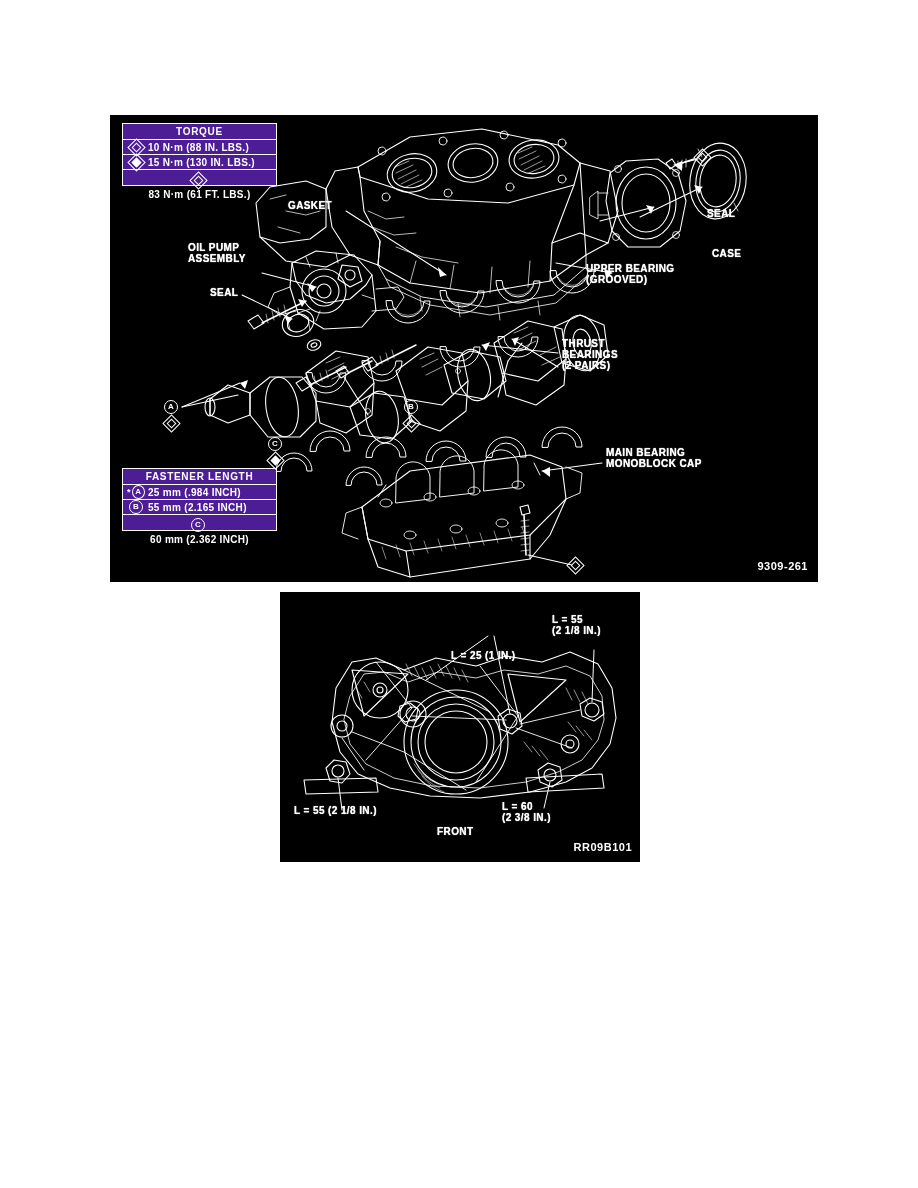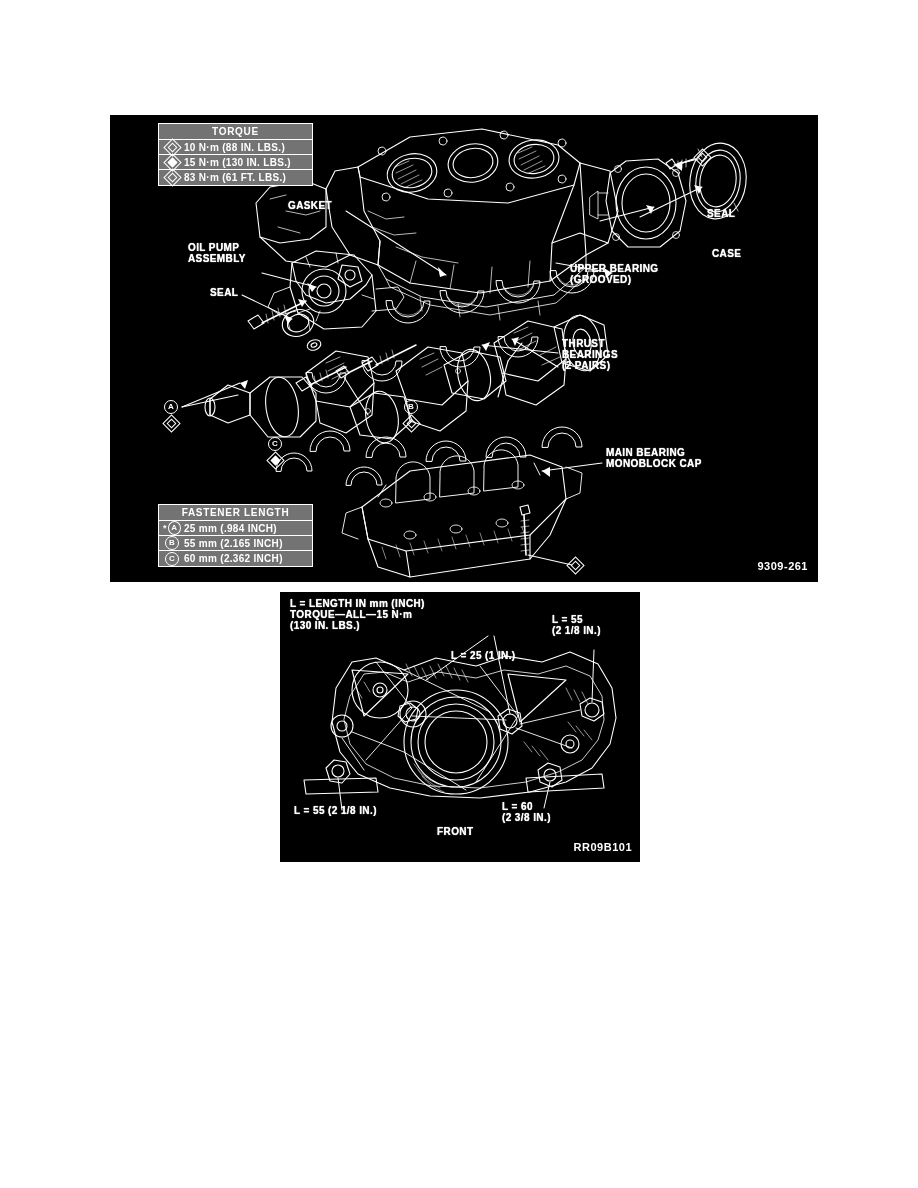--- a/index.html
+++ b/index.html
@@ -55,23 +55,22 @@
     line-height: 11px;
     white-space: pre;
     text-shadow: 0 0 1px #fff;
   }
   .fig-text.center { text-align: left; }
 
   
   .spec-table {
     position: absolute;
     border: 1px solid #ffffff;
-    background: #737373;
+    background: #4c1d95;
     box-sizing: border-box;
-    margin-left: 36px;
   }
   .spec-table .st-title {
     color: #ffffff;
     font-size: 10px;
     font-weight: bold;
     text-align: center;
     letter-spacing: 0.7px;
     padding: 2px 4px 2px 4px;
     border-bottom: 1px solid #ffffff;
     white-space: nowrap;
@@ -82,21 +81,21 @@
     color: #ffffff;
     font-size: 10px;
     font-weight: bold;
     letter-spacing: 0.3px;
     padding: 1px 4px;
     border-bottom: 1px solid #ffffff;
     white-space: nowrap;
     height: 15px;
     box-sizing: border-box;
   }
-  .spec-table .st-row:last-child { border-bottom: none; }
+  .spec-table .st-row:last-child { border-bottom: none; flex-direction: column; }
   .spec-table .st-sym {
     display: inline-flex;
     align-items: center;
     justify-content: center;
     width: 18px;
     flex: 0 0 18px;
     margin-right: 3px;
   }
   .spec-table .st-val { flex: 1 1 auto; }
 
@@ -545,21 +544,21 @@
       <div class="st-row">
         <span class="st-sym">
           <span class="diamond">
               <span class="inner"></span>
             </span>
         </span>
         <span class="st-val">83 N·m (61 FT. LBS.)</span>
       </div>
     </div>
 
-    <div class="spec-table" id="fastener-table" style="left:12px; top:389px; width:155px;">
+    <div class="spec-table" id="fastener-table" style="left:12px; top:353px; width:155px;">
       <div class="st-title">FASTENER LENGTH</div>
       <div class="st-row">
         <span class="st-sym">
           <span class="star">*</span>
           <span class="circ">A</span>
         </span>
         <span class="st-val">25 mm (.984 INCH)</span>
       </div>
       <div class="st-row">
         <span class="st-sym">
@@ -579,21 +578,21 @@
 
     <div class="fig-text center" style="left:78px; top:127px; width:90px;">OIL PUMP
 ASSEMBLY</div>
 
     <div class="fig-text" style="left:100px; top:172px;">SEAL</div>
 
     <div class="fig-text" style="left:597px; top:93px;">SEAL</div>
 
     <div class="fig-text" style="left:557px; top:133px;padding-left:45px;">CASE</div>
 
-    <div class="fig-text" style="left:460px; top:148px;">UPPER BEARING
+    <div class="fig-text" style="left:476px; top:148px;">UPPER BEARING
 (GROOVED)</div>
 
     <div class="fig-text" style="left:452px; top:223px;">THRUST
 BEARINGS
 (2 PAIRS)</div>
 
     <div class="fig-text" style="left:496px; top:332px;">MAIN BEARING
 MONOBLOCK CAP</div>
 
     <div class="callout" style="left:54px; top:285px;">
@@ -744,23 +743,20 @@
 
           <path d="M314 58 L312 110"></path>
 
           <path d="M62 218 L58 186"></path>
 
           <path d="M264 216 L270 190"></path>
         </g>
       </g>
     </svg>
 
-    <div class="fig-text center" style="left:10px; top:6px; width:200px;">L = LENGTH IN mm (INCH)
-TORQUE—ALL—15 N·m
-(130 IN. LBS.)</div>
 
     <div class="fig-text center" style="left:272px; top:22px; width:80px;">L = 55
 (2 1/8 IN.)</div>
 
     <div class="fig-text" style="left:171px; top:50px;margin-top:8px;">L = 25 (1 IN.)</div>
 
     <div class="fig-text" style="left:14px; top:213px;">L = 55 (2 1/8 IN.)</div>
 
     <div class="fig-text center" style="left:222px; top:209px; width:86px;">L = 60
 (2 3/8 IN.)</div>

